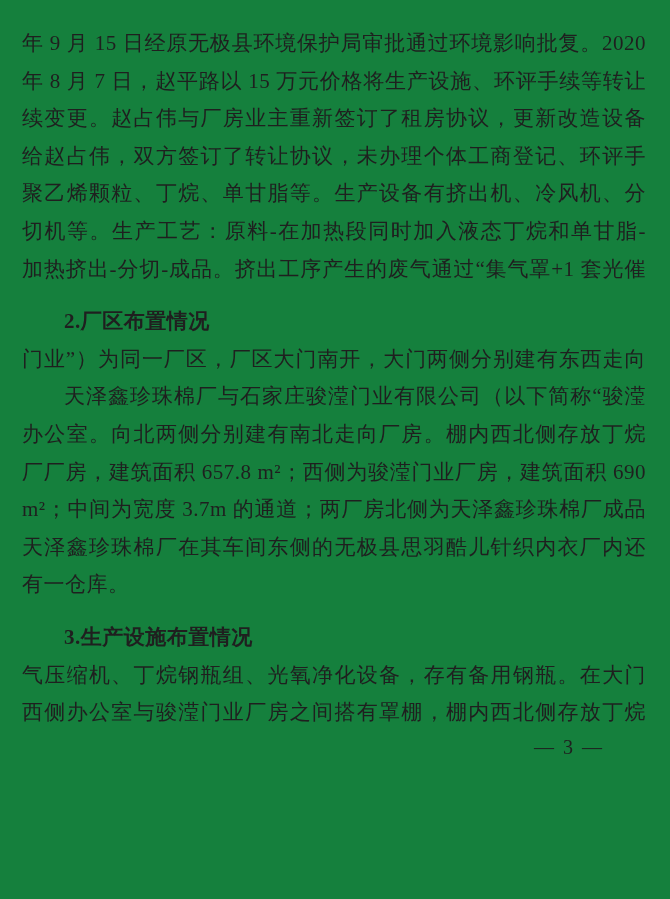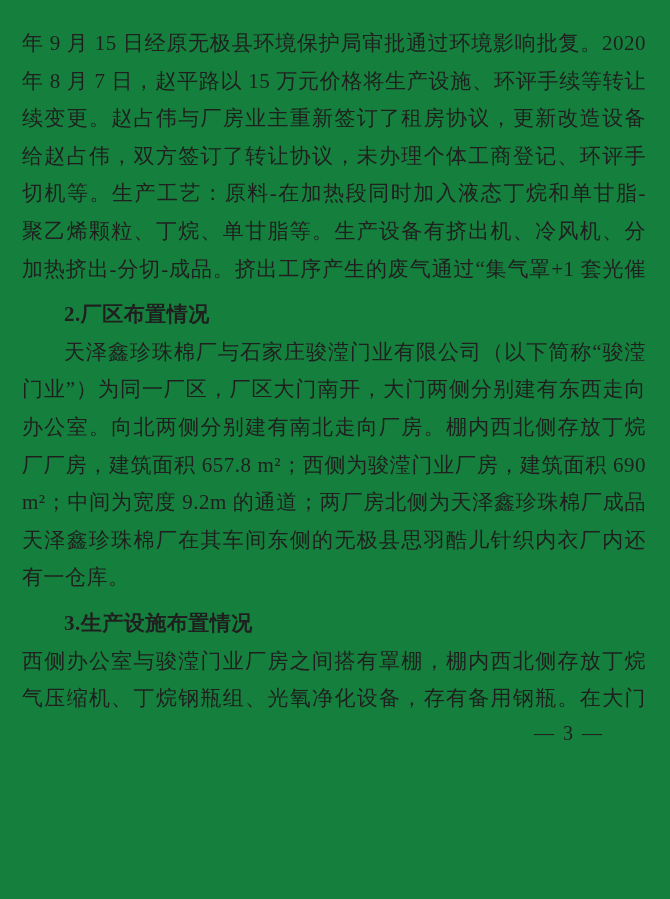--- a/index.html
+++ b/index.html
@@ -32,21 +32,21 @@
   .line.indent {
     text-indent: 2em;
   }
   .heading {
     font-weight: bold;
     text-align: center;
     text-align-last: left;
     text-indent: 2em;
     line-height: 37.6px;
     height: 37.6px;
-    margin-top: 8px;
+    margin-top: 15px;
     letter-spacing: 0.5px;
   }
   .page-num {
     margin-top: 3px;
     text-align: right;
     text-align-last: right;
     padding-right: 42px;
     font-size: 20px;
     line-height: 24px;
     letter-spacing: 2px;
@@ -54,34 +54,34 @@
 </style>
 </head>
 <body>
 
 <div class="page">
 
   <div class="line">年 9 月 15 日经原无极县环境保护局审批通过环境影响批复。2020</div>
   <div class="line">年 8 月 7 日，赵平路以 15 万元价格将生产设施、环评手续等转让</div>
   <div class="line">续变更。赵占伟与厂房业主重新签订了租房协议，更新改造设备</div>
   <div class="line">给赵占伟，双方签订了转让协议，未办理个体工商登记、环评手</div>
+  <div class="line">聚乙烯颗粒、丁烷、单甘脂等。生产设备有挤出机、冷风机、分</div>
   <div class="line">切机等。生产工艺：原料-在加热段同时加入液态丁烷和单甘脂-</div>
-  <div class="line">聚乙烯颗粒、丁烷、单甘脂等。生产设备有挤出机、冷风机、分</div>
   <div class="line">加热挤出-分切-成品。挤出工序产生的废气通过“集气罩+1 套光催</div>
 
   <div class="heading">2.厂区布置情况</div>
 
+  <div class="line">门业”）为同一厂区，厂区大门南开，大门两侧分别建有东西走向</div>
   <div class="line indent">天泽鑫珍珠棉厂与石家庄骏滢门业有限公司（以下简称“骏滢</div>
-  <div class="line">门业”）为同一厂区，厂区大门南开，大门两侧分别建有东西走向</div>
   <div class="line">办公室。向北两侧分别建有南北走向厂房。棚内西北侧存放丁烷</div>
   <div class="line">厂厂房，建筑面积 657.8 m²；西侧为骏滢门业厂房，建筑面积 690</div>
-  <div class="line">m²；中间为宽度 9.2m 的通道；两厂房北侧为天泽鑫珍珠棉厂成品</div>
+  <div class="line">m²；中间为宽度 3.7m 的通道；两厂房北侧为天泽鑫珍珠棉厂成品</div>
   <div class="line">天泽鑫珍珠棉厂在其车间东侧的无极县思羽酷儿针织内衣厂内还</div>
   <div class="line end">有一仓库。</div>
 
   <div class="heading">3.生产设施布置情况</div>
 
+  <div class="line">气压缩机、丁烷钢瓶组、光氧净化设备，存有备用钢瓶。在大门</div>
   <div class="line">西侧办公室与骏滢门业厂房之间搭有罩棚，棚内西北侧存放丁烷</div>
-  <div class="line">气压缩机、丁烷钢瓶组、光氧净化设备，存有备用钢瓶。在大门</div>
 
   <div class="page-num">— 3 —</div>
 
 </div>
 
 </body></html>

